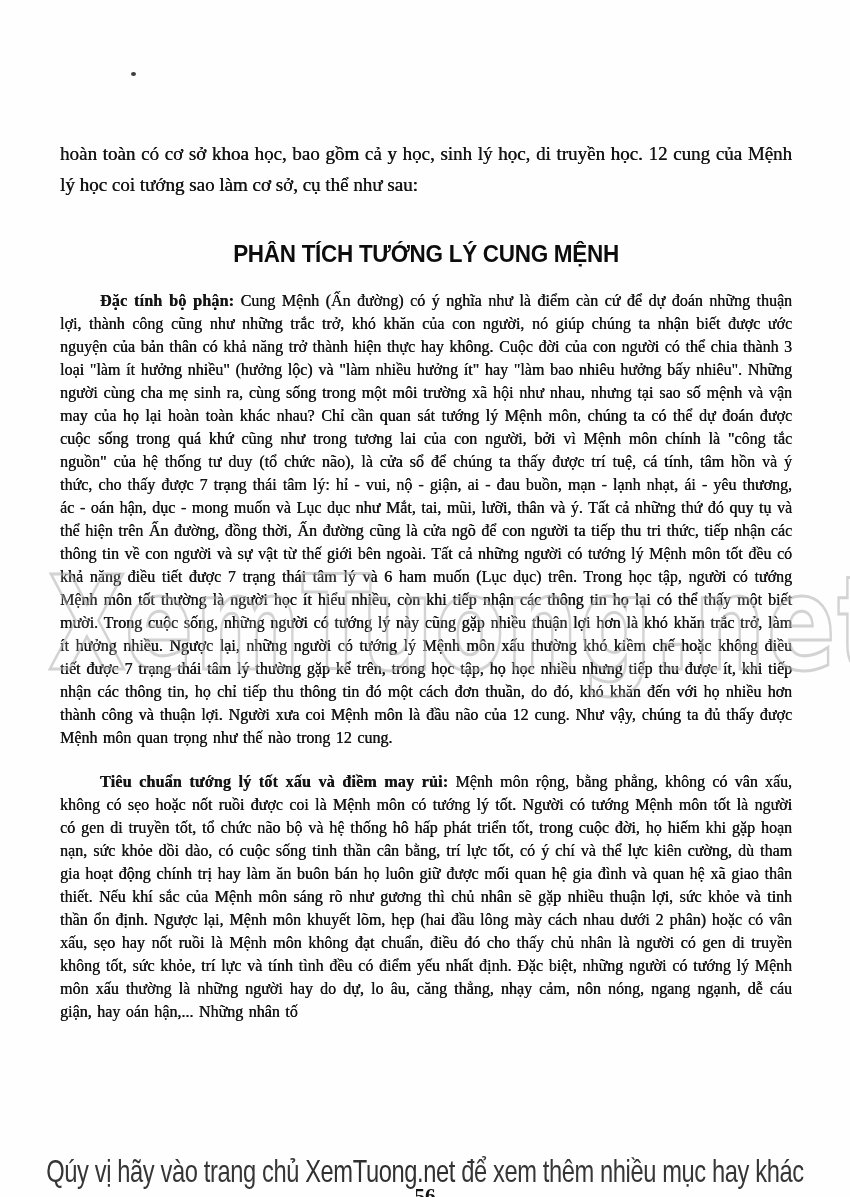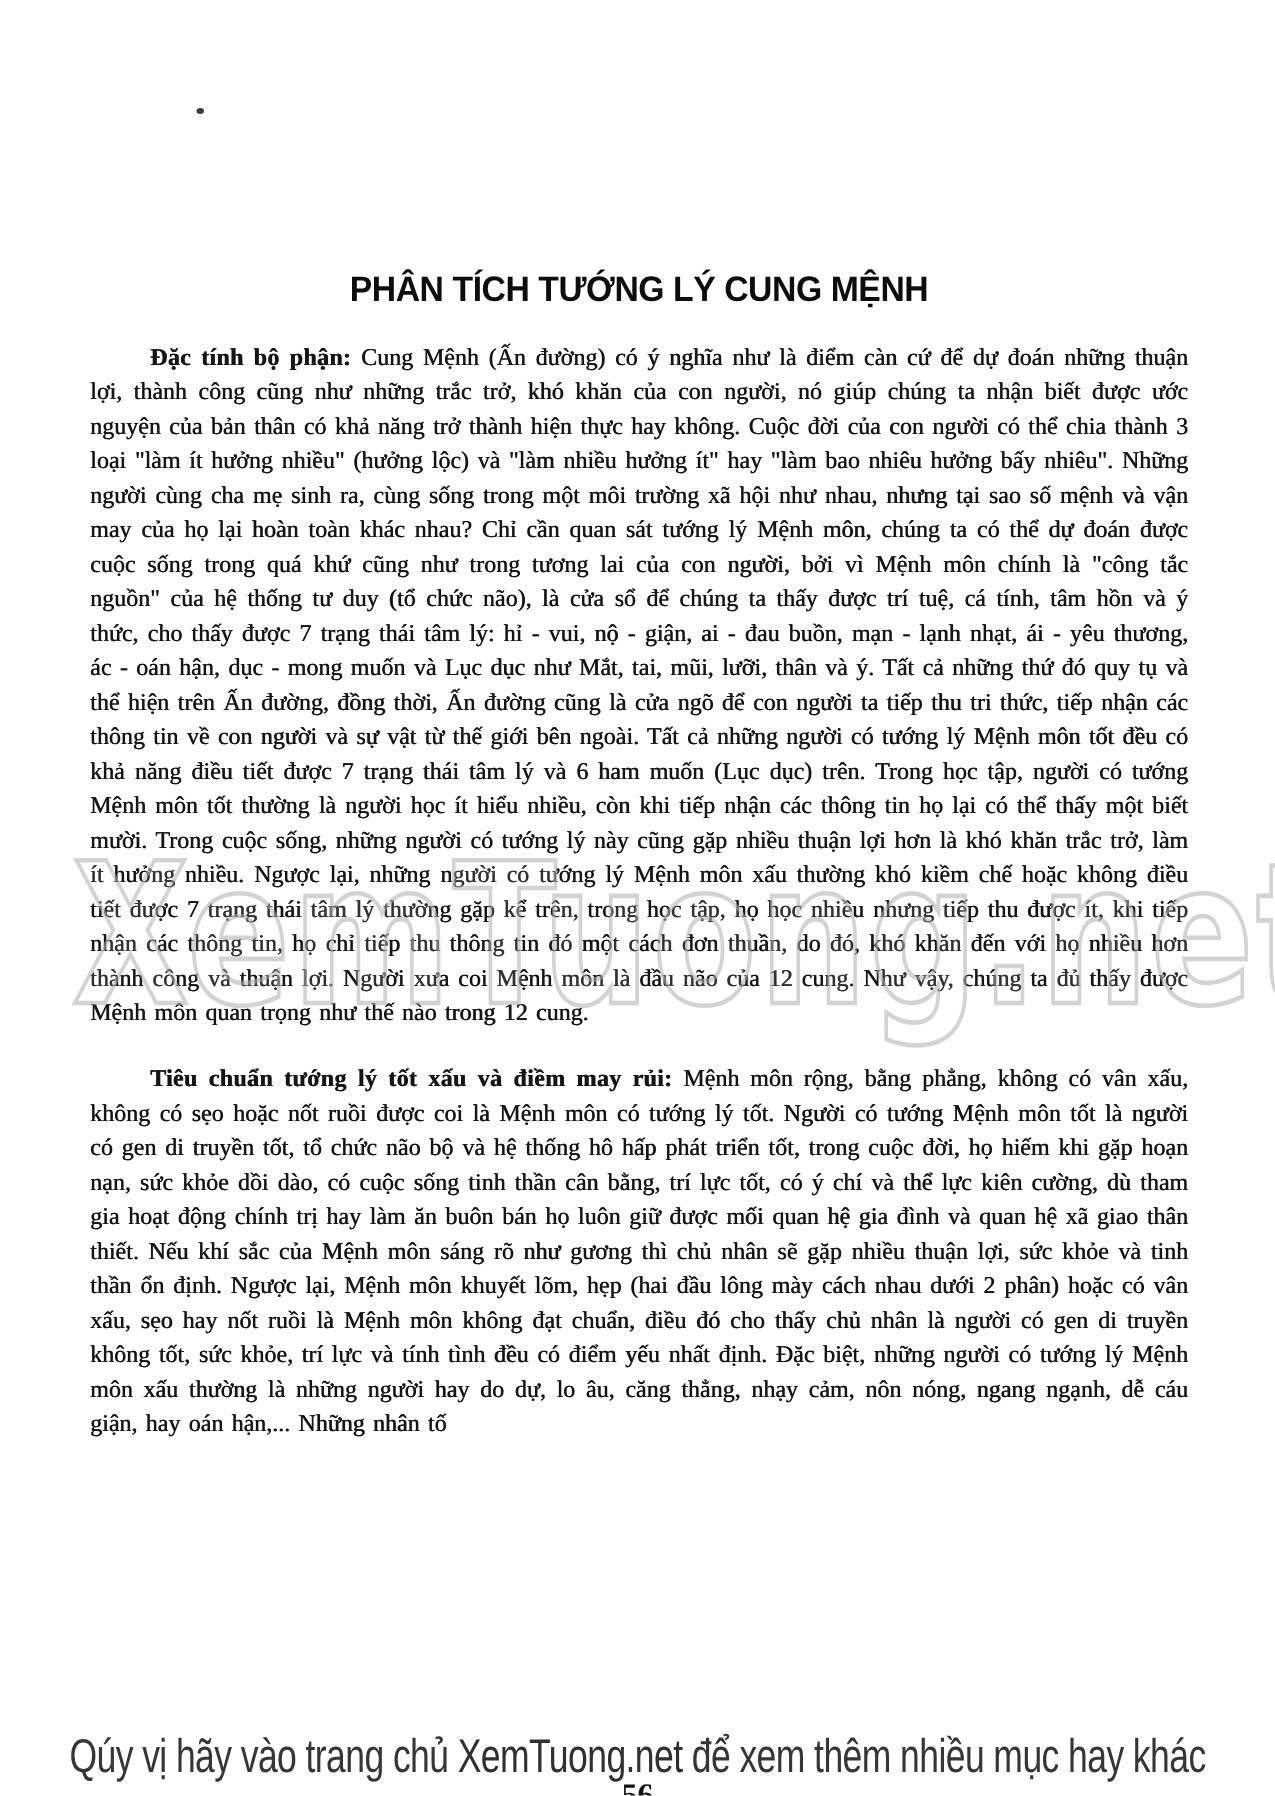--- a/index.html
+++ b/index.html
@@ -127,20 +127,21 @@
 </head>
 <body>
 
 <div class="page">
 
   <span class="scan-dot"></span>
 
 
   <div class="column">
 
+    <p class="intro">hoàn toàn có cơ sở khoa học, bao gồm cả y học, sinh lý học, di truyền học. 12 cung của Mệnh lý học coi tướng sao làm cơ sở, cụ thể như sau:</p>
 
     <h2 class="section-title">PHÂN TÍCH TƯỚNG LÝ CUNG MỆNH</h2>
 
     <p class="para">
       <span class="lead">Đặc tính bộ phận:</span><span> Cung Mệnh (Ấn đường) có ý nghĩa như là điểm càn cứ để dự đoán những thuận lợi, thành công cũng như những trắc trở, khó khăn của con người, nó giúp chúng ta nhận biết được ước nguyện của bản thân có khả năng trở thành hiện thực hay không. Cuộc đời của con người có thể chia thành 3 loại "làm ít hưởng nhiều" (hưởng lộc) và "làm nhiều hưởng ít" hay "làm bao nhiêu hưởng bấy nhiêu". Những người cùng cha mẹ sinh ra, cùng sống trong một môi trường xã hội như nhau, nhưng tại sao số mệnh và vận may của họ lại hoàn toàn khác nhau? Chỉ cần quan sát tướng lý Mệnh môn, chúng ta có thể dự đoán được cuộc sống trong quá khứ cũng như trong tương lai của con người, bởi vì Mệnh môn chính là "công tắc nguồn" của hệ thống tư duy (tổ chức não), là cửa sổ để chúng ta thấy được trí tuệ, cá tính, tâm hồn và ý thức, cho thấy được 7 trạng thái tâm lý: hỉ - vui, nộ - giận, ai - đau buồn, mạn - lạnh nhạt, ái - yêu thương, ác - oán hận, dục - mong muốn và Lục dục như Mắt, tai, mũi, lưỡi, thân và ý. Tất cả những thứ đó quy tụ và thể hiện trên Ấn đường, đồng thời, Ấn đường cũng là cửa ngõ để con người ta tiếp thu tri thức, tiếp nhận các thông tin về con người và sự vật từ thế giới bên ngoài. Tất cả những người có tướng lý Mệnh môn tốt đều có khả năng điều tiết được 7 trạng thái tâm lý và 6 ham muốn (Lục dục) trên. Trong học tập, người có tướng Mệnh môn tốt thường là người học ít hiểu nhiều, còn khi tiếp nhận các thông tin họ lại có thể thấy một biết mười. Trong cuộc sống, những người có tướng lý này cũng gặp nhiều thuận lợi hơn là khó khăn trắc trở, làm ít hưởng nhiều. Ngược lại, những người có tướng lý Mệnh môn xấu thường khó kiềm chế hoặc không điều tiết được 7 trạng thái tâm lý thường gặp kể trên, trong học tập, họ học nhiều nhưng tiếp thu được ít, khi tiếp nhận các thông tin, họ chỉ tiếp thu thông tin đó một cách đơn thuần, do đó, khó khăn đến với họ nhiều hơn thành công và thuận lợi. Người xưa coi Mệnh môn là đầu não của 12 cung. Như vậy, chúng ta đủ thấy được Mệnh môn quan trọng như thế nào trong 12 cung.</span>
     </p>
 
     <p class="para">
       <span class="lead">Tiêu chuẩn tướng lý tốt xấu và điềm may rủi:</span><span> Mệnh môn rộng, bằng phẳng, không có vân xấu, không có sẹo hoặc nốt ruồi được coi là Mệnh môn có tướng lý tốt. Người có tướng Mệnh môn tốt là người có gen di truyền tốt, tổ chức não bộ và hệ thống hô hấp phát triển tốt, trong cuộc đời, họ hiếm khi gặp hoạn nạn, sức khỏe dồi dào, có cuộc sống tinh thần cân bằng, trí lực tốt, có ý chí và thể lực kiên cường, dù tham gia hoạt động chính trị hay làm ăn buôn bán họ luôn giữ được mối quan hệ gia đình và quan hệ xã giao thân thiết. Nếu khí sắc của Mệnh môn sáng rõ như gương thì chủ nhân sẽ gặp nhiều thuận lợi, sức khỏe và tinh thần ổn định. Ngược lại, Mệnh môn khuyết lõm, hẹp (hai đầu lông mày cách nhau dưới 2 phân) hoặc có vân xấu, sẹo hay nốt ruồi là Mệnh môn không đạt chuẩn, điều đó cho thấy chủ nhân là người có gen di truyền không tốt, sức khỏe, trí lực và tính tình đều có điểm yếu nhất định. Đặc biệt, những người có tướng lý Mệnh môn xấu thường là những người hay do dự, lo âu, căng thẳng, nhạy cảm, nôn nóng, ngang ngạnh, dễ cáu giận, hay oán hận,... Những nhân tố</span>
     </p>

